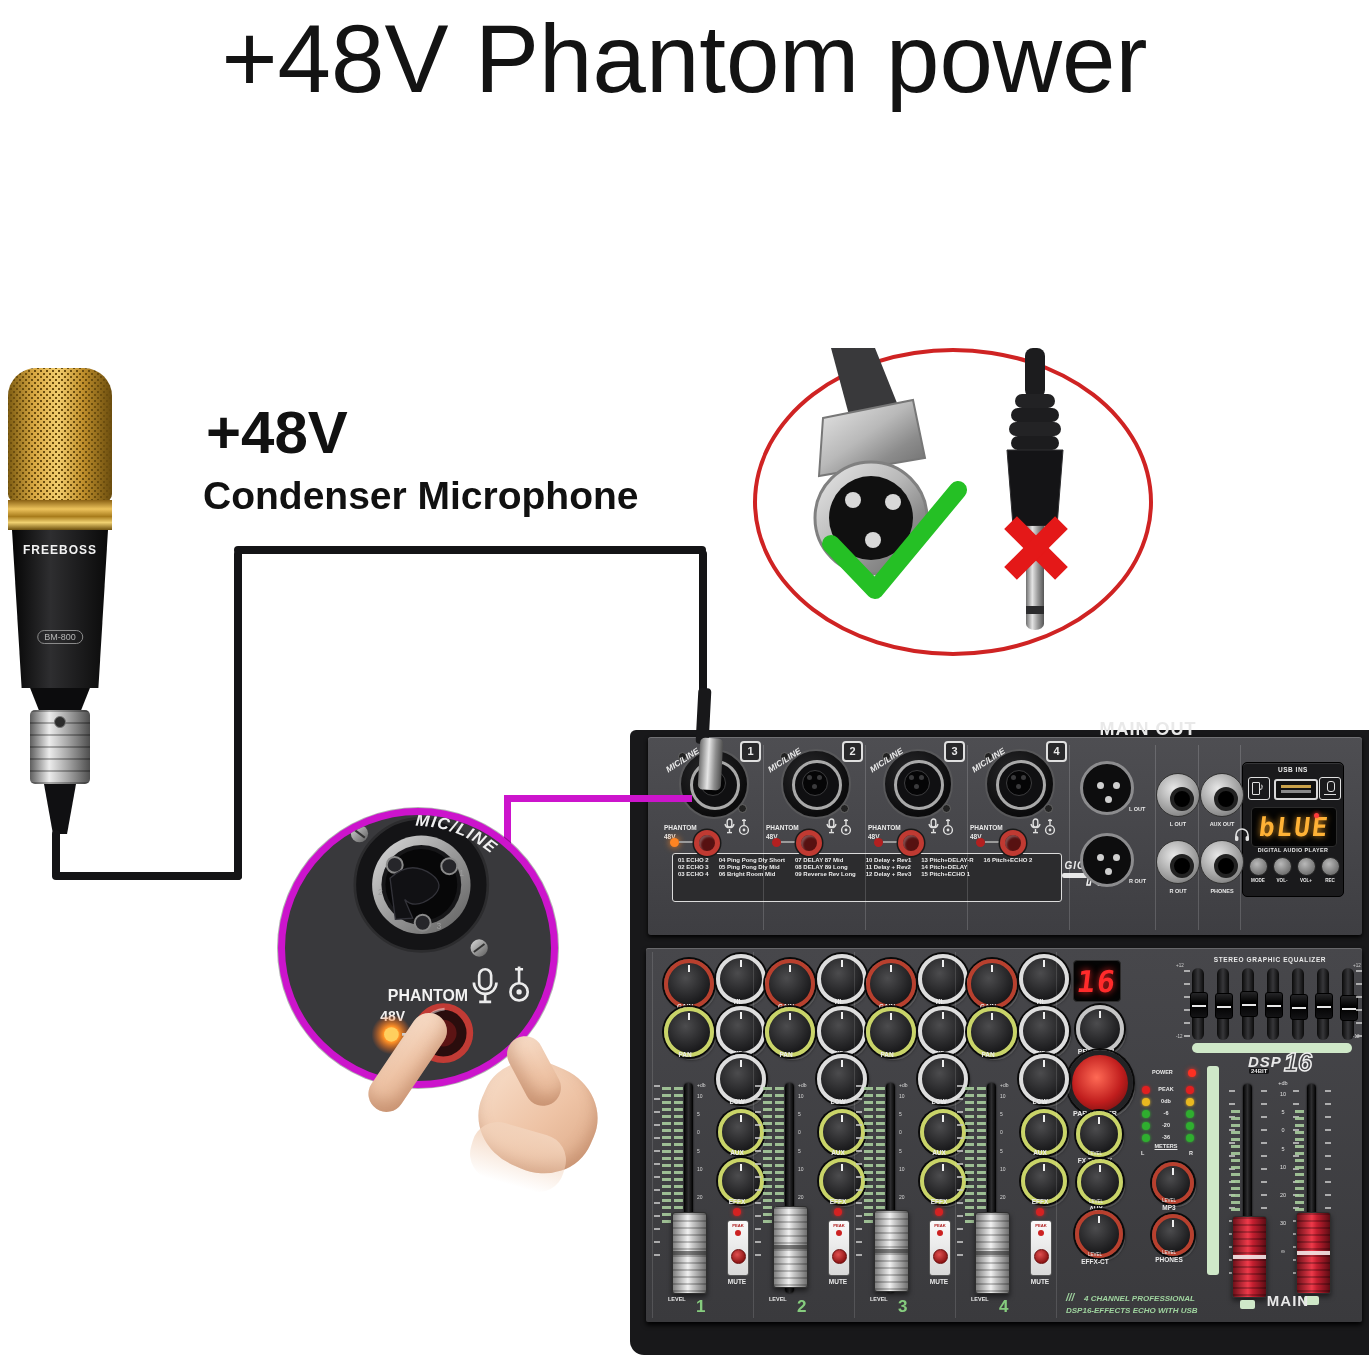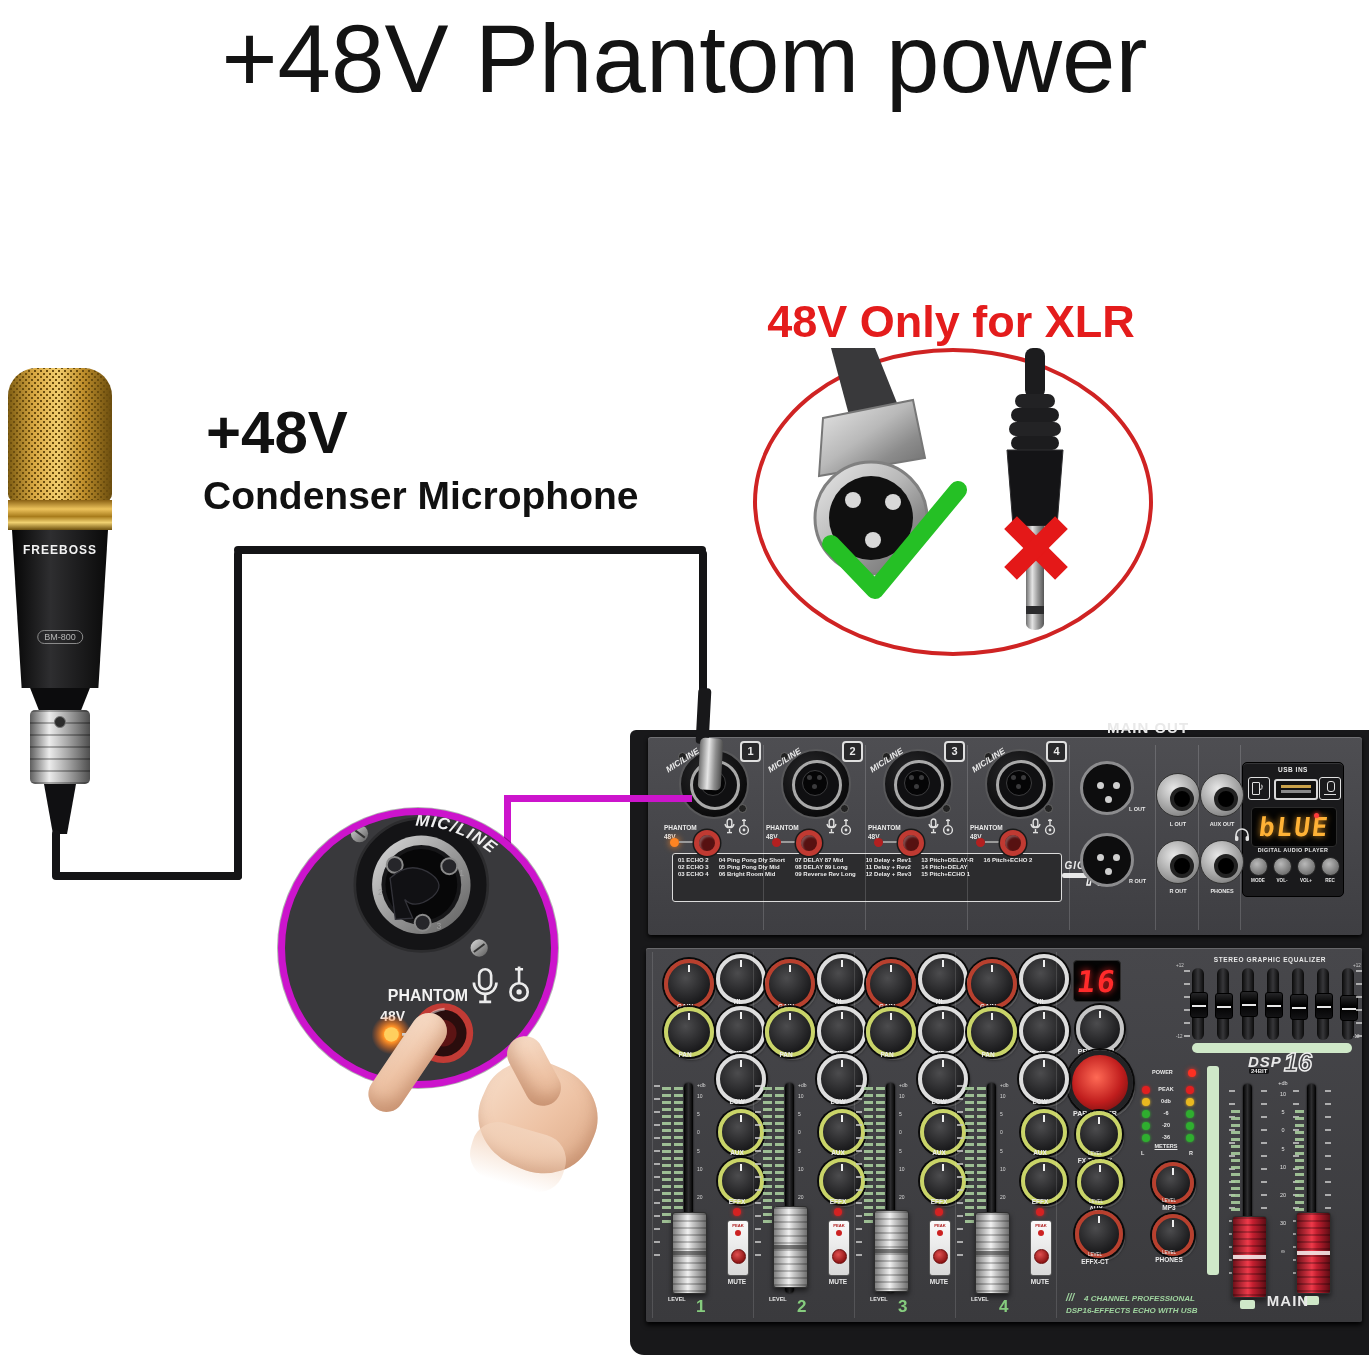--- a/index.html
+++ b/index.html
@@ -57,21 +57,20 @@
 </head>
 <body>
 
 <div id="canvas">
 
   <div class="t blacktxt" style="left:0;right:0;top:4px;text-align:center;font-size:96px;font-weight:400;letter-spacing:0px;color:#131313;">+48V Phantom power</div>
 
   <div class="t blacktxt" style="left:206px;top:398px;font-size:60px;color:#111;">+48V</div>
   <div class="t blacktxt" style="left:203px;top:474px;font-size:39px;color:#111;">Condenser Microphone</div>
 
-  <div class="t" style="left:755px;top:296px;width:392px;text-align:center;font-size:45px;color:#e41c1c;">48V Only for XLR</div>
 
   <div class="abs" style="left:753px;top:348px;width:392px;height:300px;border:4px solid #cf2323;border-radius:50%;">
     <svg width="392" height="300" viewBox="0 0 392 300" style="position:absolute;left:-4px;top:-4px;overflow:visible;">
       <defs>
         <linearGradient id="silv" x1="0" y1="0" x2="1" y2="1">
           <stop offset="0" stop-color="#e9e9e9"></stop>
             <stop offset=".45" stop-color="#b9b9b9"></stop>
           <stop offset=".7" stop-color="#8c8c8c"></stop>
             <stop offset="1" stop-color="#6a6a6a"></stop>
         </linearGradient>
@@ -142,21 +141,21 @@
     <div class="abs" style="left:234px;top:546px;width:472px;height:8px;background:#141416;border-radius:4px;"></div>
     <div class="abs" style="left:699px;top:550px;width:8px;height:150px;background:#141416;border-radius:4px;"></div>
   </div>
 
   <div class="abs" style="left:630px;top:730px;width:739px;height:625px;background:#18181a;border-radius:6px 0 0 14px;"></div>
   <div class="abs" style="left:648px;top:737px;width:714px;height:198px;border-radius:3px;
               background:linear-gradient(180deg,#4e4e52,#3e3e42);box-shadow:inset 0 1px 0 rgba(255,255,255,.2), 0 2px 4px #000;"></div>
   <div class="abs" style="left:646px;top:948px;width:716px;height:374px;border-radius:2px;
               background:linear-gradient(180deg,#47474b,#3a3a3d);box-shadow:inset 0 1px 0 rgba(255,255,255,.18), 0 3px 5px #000;"></div>
 
-  <div class="t cx" style="left:1148px;top:719px;font-size:15px;letter-spacing:1px;">MAIN OUT</div>
+  <div class="t cx" style="left:1148px;top:719px;font-size:18px;letter-spacing:1px;">MAIN OUT</div>
 
   <div class="abs" style="left:672px;top:853px;width:390px;height:49px;background:#2c2c2e;border:1px solid #dcdcdc;border-radius:3px;
               display:flex;align-items:flex-start;gap:26px;padding:3px 5px;box-sizing:border-box;">
     <div id="fx-cols" style="display:flex;gap:10px;flex:1;">
         <div style="display: flex; flex-direction: column; gap: 1px;">
           <div style="font-size: 6px; font-weight: bold; color: rgb(236, 236, 236); white-space: nowrap;">01 ECHO 2</div>
           <div style="font-size: 6px; font-weight: bold; color: rgb(236, 236, 236); white-space: nowrap;">02 ECHO 3</div>
           <div style="font-size: 6px; font-weight: bold; color: rgb(236, 236, 236); white-space: nowrap;">03 ECHO 4</div>
         </div>
         <div style="display: flex; flex-direction: column; gap: 1px;">

